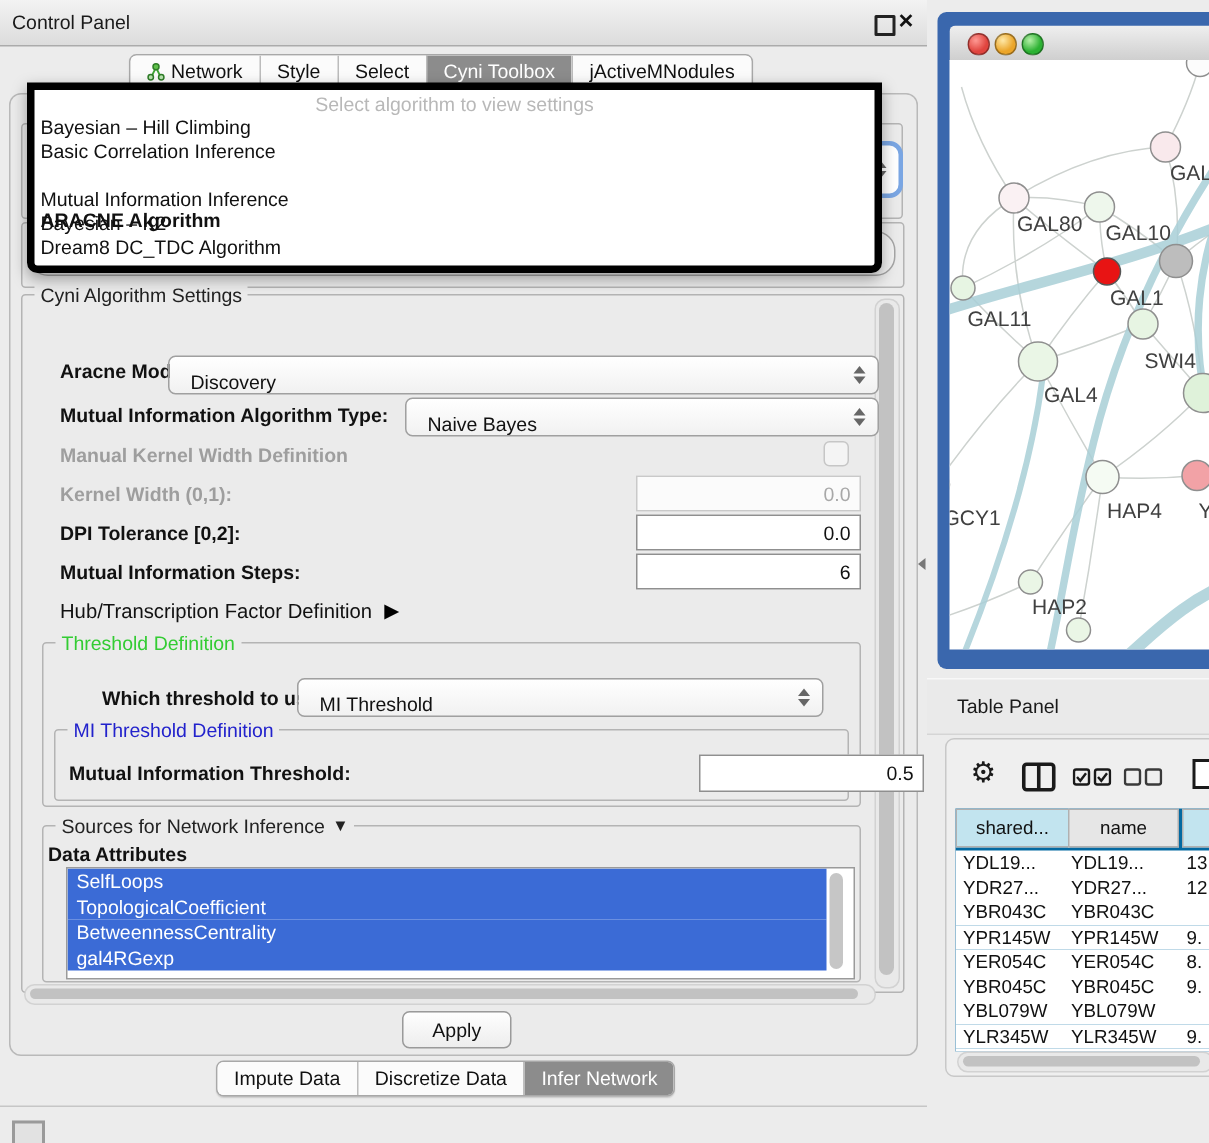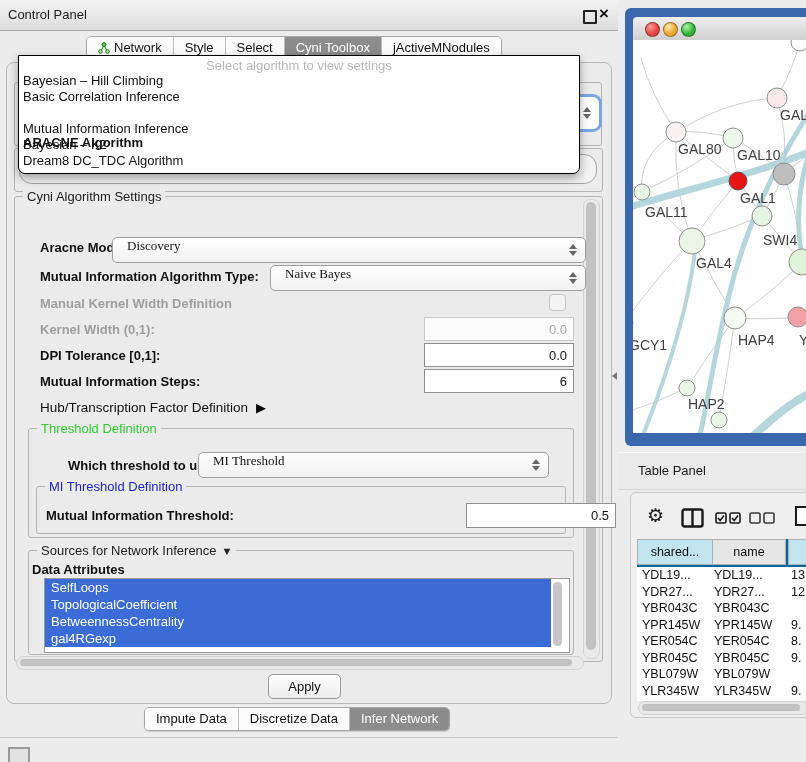--- a/index.html
+++ b/index.html
@@ -25,31 +25,31 @@
     border:1px solid #b9b9b9;border-radius:8px;}
   
   .grp{position:absolute;border:1px solid #b4b4b4;border-radius:3px;}
   .grp-legend{position:absolute;top:-8px;left:8px;background:#ebebeb;padding:0 4px;font-size:13px;color:#222;white-space:nowrap;}
   .legend-blue{color:#2222cc;}
   .legend-green{color:#33cc33;}
   .lbl{position:absolute;font-size:13px;font-weight:bold;color:#111;white-space:nowrap;}
   .lbl-dis{color:#9e9e9e;}
   .plain{font-weight:normal;}
   .combo{position:absolute;background:linear-gradient(#ffffff,#f1f1f1);border:1px solid #a0a0a0;
-    border-radius:5px;font-size:13px;display:flex;align-items:flex-start;padding-left:14px;color:#111;font-family:Liberation Serif, serif;}
+    border-radius:5px;font-size:13px;display:flex;align-items:flex-end;padding-left:14px;color:#111;}
   .spin{position:absolute;right:8px;top:50%;transform:translateY(-50%);display:flex;flex-direction:column;gap:2px;}
   .spin i{display:block;width:0;height:0;border-left:4px solid transparent;border-right:4px solid transparent;}
   .spin .up{border-bottom:5px solid #666;}
   .spin .dn{border-top:5px solid #666;}
   .field{position:absolute;background:#fff;border:1px solid #8f8f8f;font-size:13px;color:#111;
     display:flex;align-items:center;justify-content:flex-end;padding-right:6px;}
   .field.dis{background:#fbfbfb;border-color:#c9c9c9;color:#a8a8a8;}
   .chk{position:absolute;width:15px;height:15px;border:1px solid #c6c6c6;border-radius:4px;background:#f4f4f4;}
   
-  .popup{left:18px;top:55px;width:560px;height:117px;background:#fff;border:1px solid #000000;
+  .popup{left:18px;top:55px;width:560px;height:117px;background:#fff;border:5px solid #000000;
     border-radius:0 0 7px 7px;box-shadow:0 4px 10px rgba(0,0,0,.35);z-index:50;}
   .popup-ph{position:absolute;left:0;top:2px;width:100%;text-align:center;font-size:13px;color:#b8b8b8;}
   .popup-it{position:absolute;left:4px;font-size:13px;color:#111;white-space:nowrap;}
   .popup-it.bold{font-weight:bold;margin-top:30px;}
   
   .sb-track{position:absolute;background:#e9e9e9;border:1px solid #d2d2d2;border-radius:7px;}
   .sb-thumb{position:absolute;background:#c2c2c2;border-radius:6px;}
   
   .attr-list{position:absolute;background:#fff;border:1px solid #9a9a9a;overflow:hidden;}
   .attr-it{height:17px;line-height:17px;font-size:13px;color:#fff;background:#3b6bd6;padding-left:6px;width:500px;}
@@ -168,21 +168,21 @@
           <i class="up"></i>
           <i class="dn"></i>
         </span>
     </div>
     <span class="lbl lbl-dis" style="left:40px;top:296px;">Manual Kernel Width Definition</span>
     <span class="chk" style="left:549px;top:294px;"></span>
     <span class="lbl lbl-dis" style="left:40px;top:322px;">Kernel Width (0,1):</span>
     <div class="field dis" style="left:424px;top:317px;width:142px;height:22px;">
       <span>0.0</span>
     </div>
-    <span class="lbl" style="left:40px;top:348px;">DPI Tolerance [0,1]:</span>
+    <span class="lbl" style="left:40px;top:348px;">DPI Tolerance [0,2]:</span>
     <div class="field" style="left:424px;top:343px;width:142px;height:22px;">
       <span>0.0</span>
     </div>
     <span class="lbl" style="left:40px;top:374px;">Mutual Information Steps:</span>
     <div class="field" style="left:424px;top:369px;width:142px;height:22px;">
       <span>6</span>
     </div>
 
     <div class="abs" style="left:40px;top:398px;height:18px;display:flex;align-items:center;gap:8px;">
       <span class="lbl plain" style="position:static;font-size:13.5px;">Hub/Transcription Factor Definition</span>

